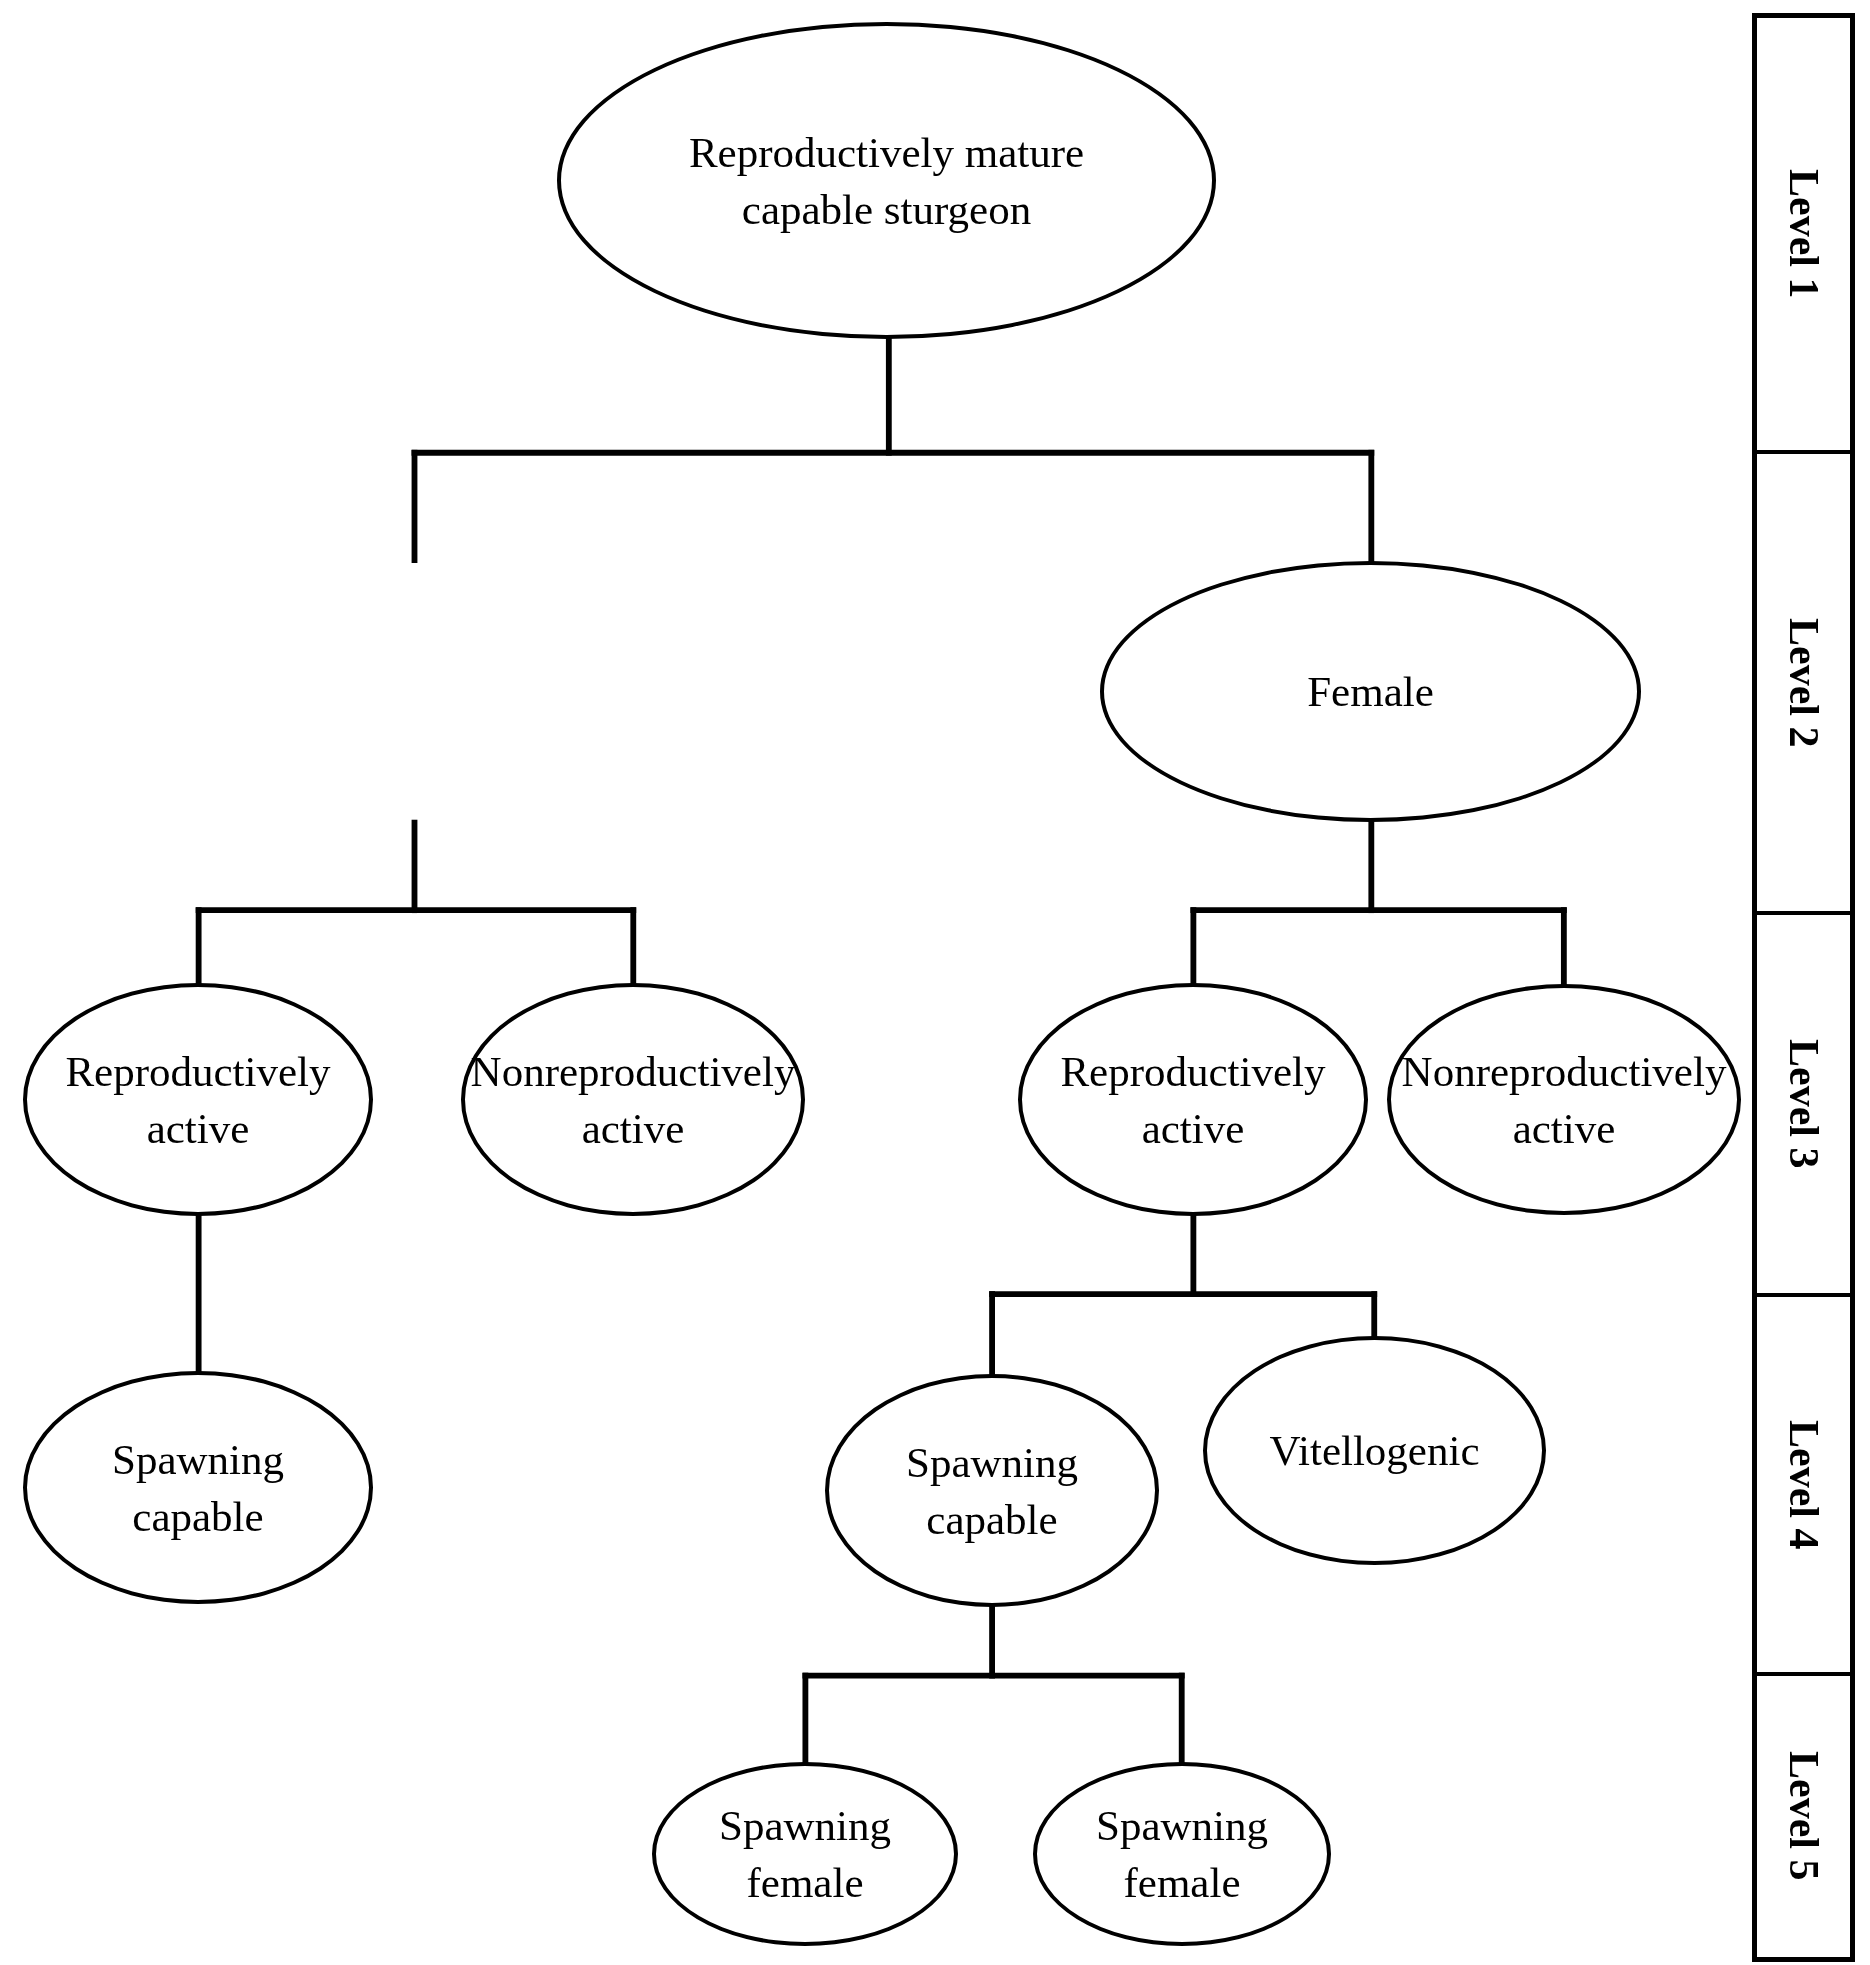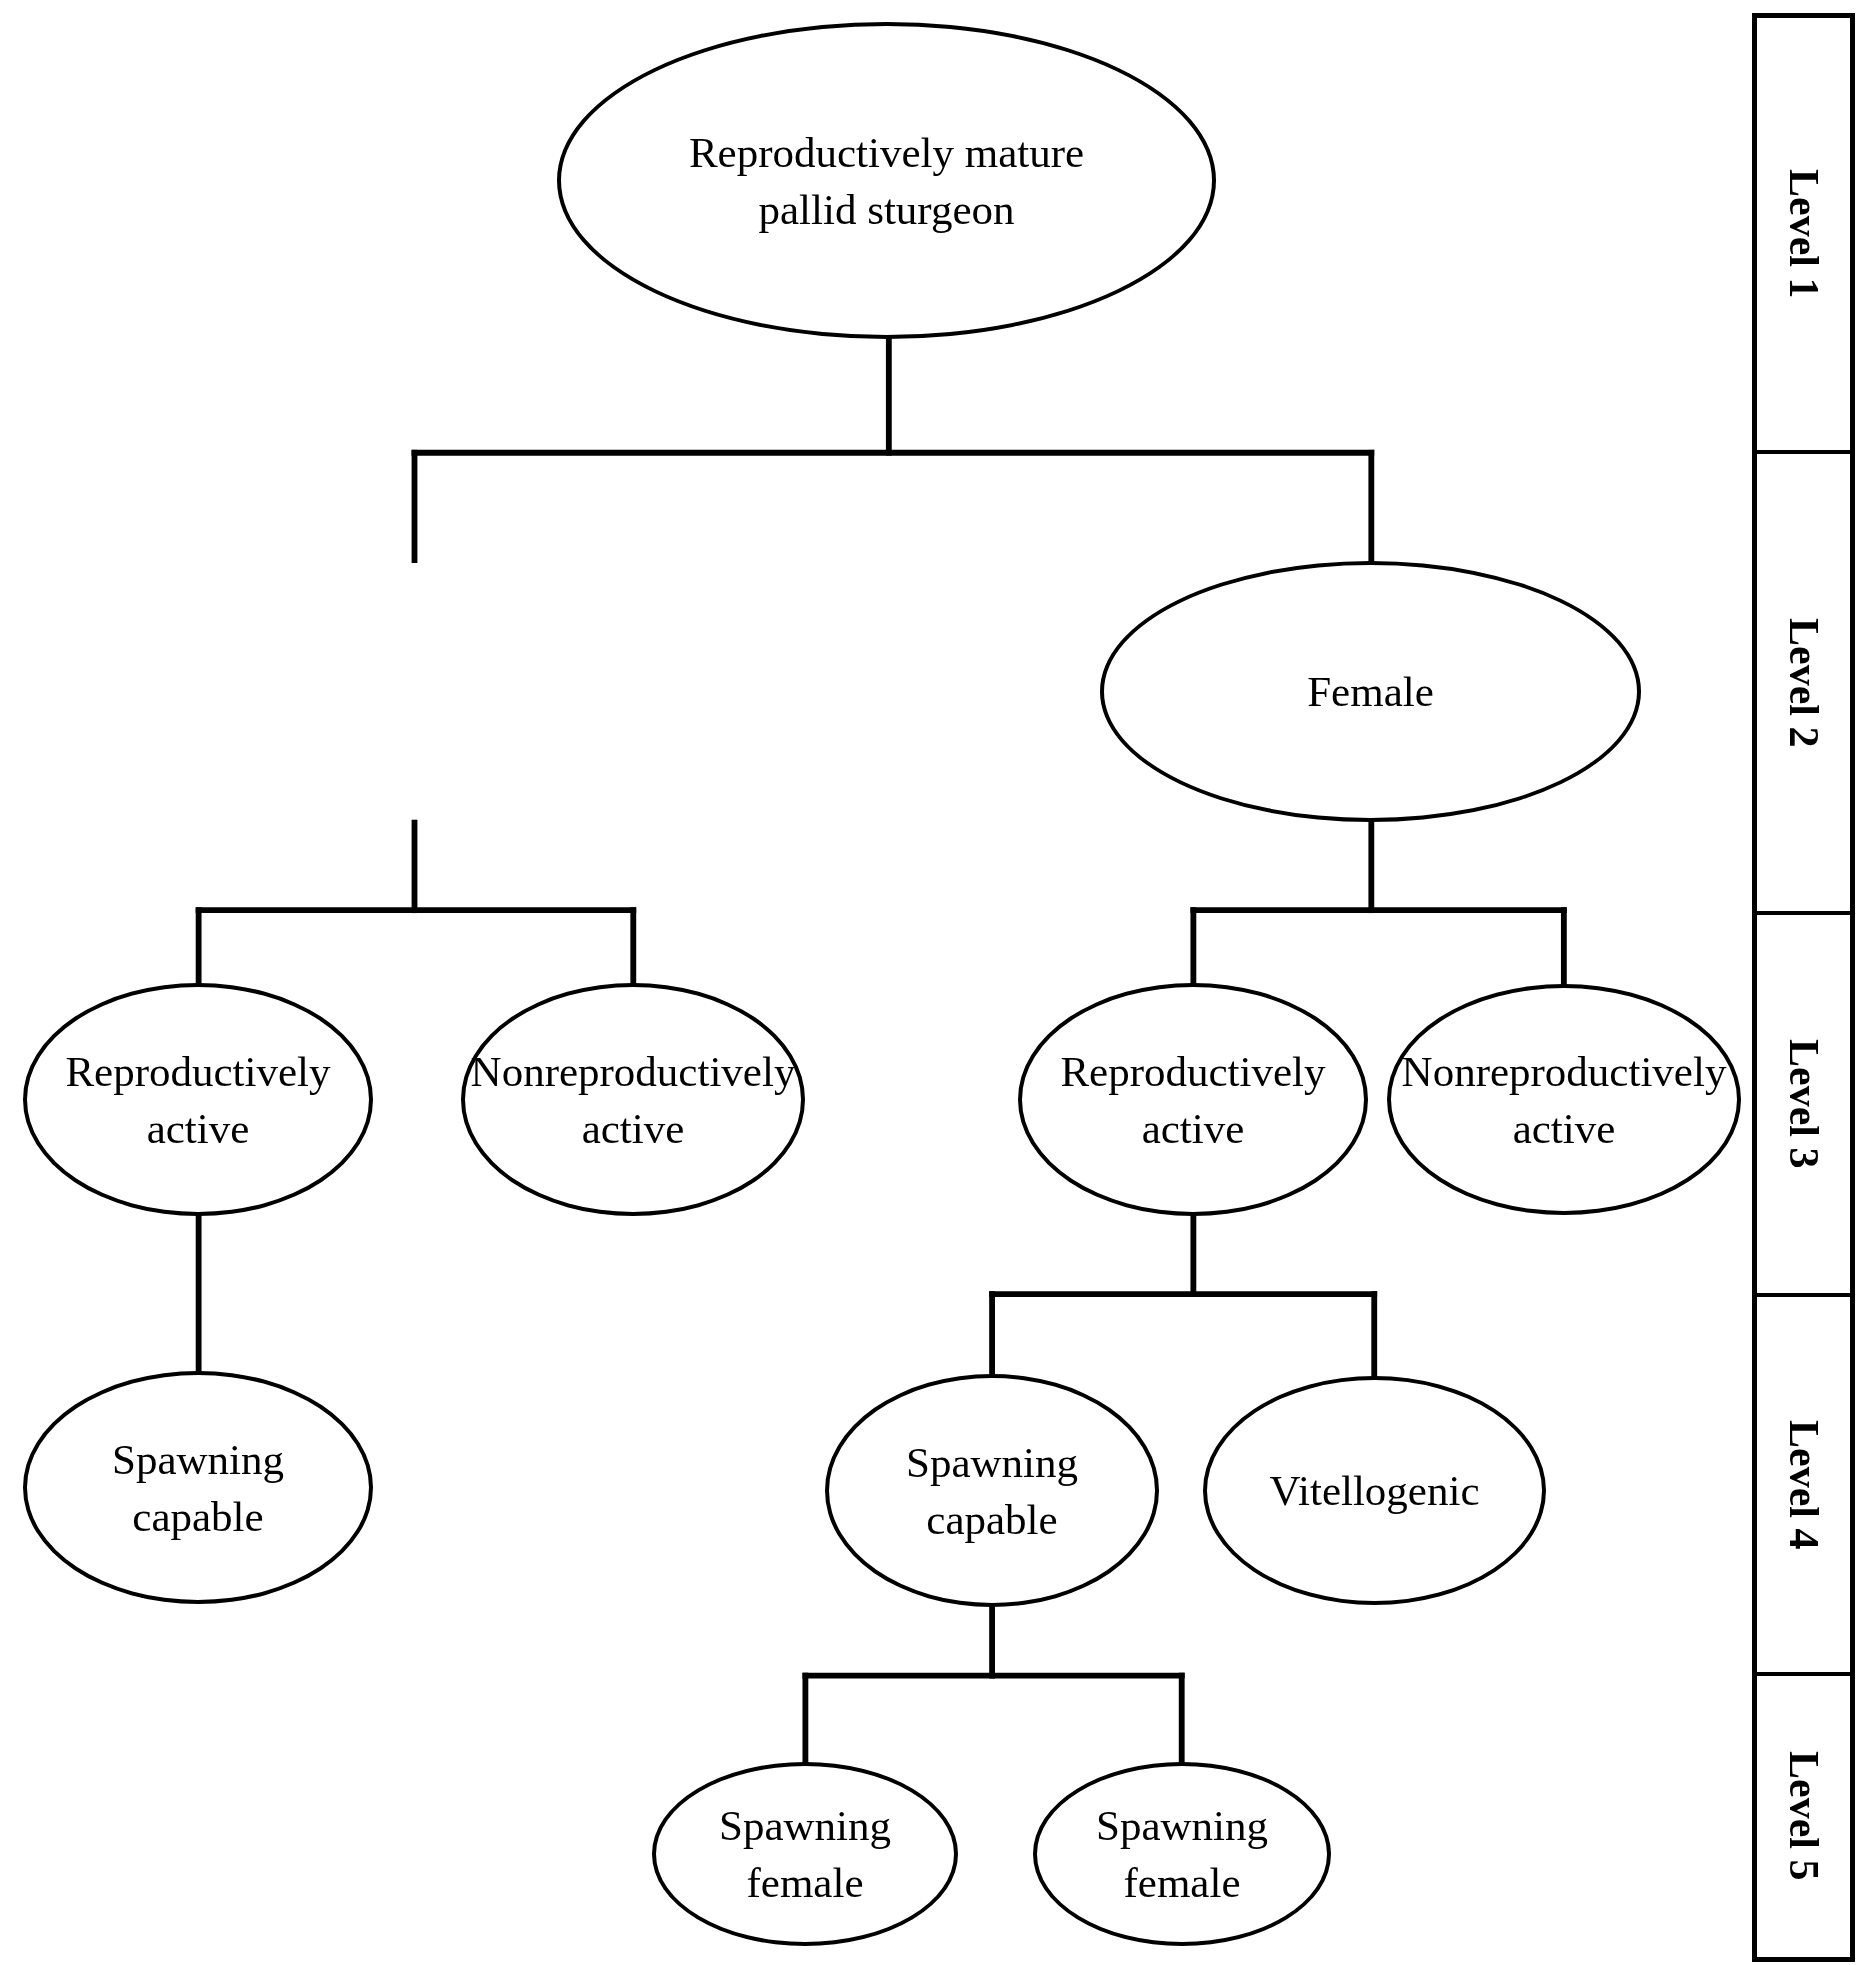--- a/index.html
+++ b/index.html
@@ -109,21 +109,21 @@
 
       <line x1="1700" y1="2751" x2="1700" y2="2877"></line>
       <line x1="1375" y1="2872" x2="2030" y2="2872"></line>
       <line x1="1380" y1="2867" x2="1380" y2="3025"></line>
       <line x1="2025" y1="2867" x2="2025" y2="3025"></line>
     </g>
   </svg>
 
   <div class="node" style="left:557px; top:22px; width:659px; height:317px;">
     <div class="node-line">Reproductively mature</div>
-    <div class="node-line">pallid sturgeon</div>
+    <div class="node-line">capable sturgeon</div>
   </div>
 
 
   <div class="node" style="left:1100px; top:561px; width:541px; height:261px;">
     <div class="node-line">Female</div>
   </div>
 
   <div class="node" style="left:23px; top:983px; width:350px; height:233px;">
     <div class="node-line">Reproductively</div>
     <div class="node-line">active</div>
@@ -147,21 +147,21 @@
   <div class="node" style="left:23px; top:1371px; width:350px; height:233px;">
     <div class="node-line">Spawning</div>
     <div class="node-line">capable</div>
   </div>
 
   <div class="node" style="left:825px; top:1374px; width:334px; height:233px;">
     <div class="node-line">Spawning</div>
     <div class="node-line">capable</div>
   </div>
 
-  <div class="node" style="left:1203px; top:1376px; width:343px; height:229px;">
+  <div class="node" style="left:1203px; top:1336px; width:343px; height:229px;">
     <div class="node-line">Vitellogenic</div>
   </div>
 
   <div class="node" style="left:652px; top:1762px; width:306px; height:184px;">
     <div class="node-line">Spawning</div>
     <div class="node-line">female</div>
   </div>
 
   <div class="node" style="left:1033px; top:1762px; width:298px; height:184px;">
     <div class="node-line">Spawning</div>

